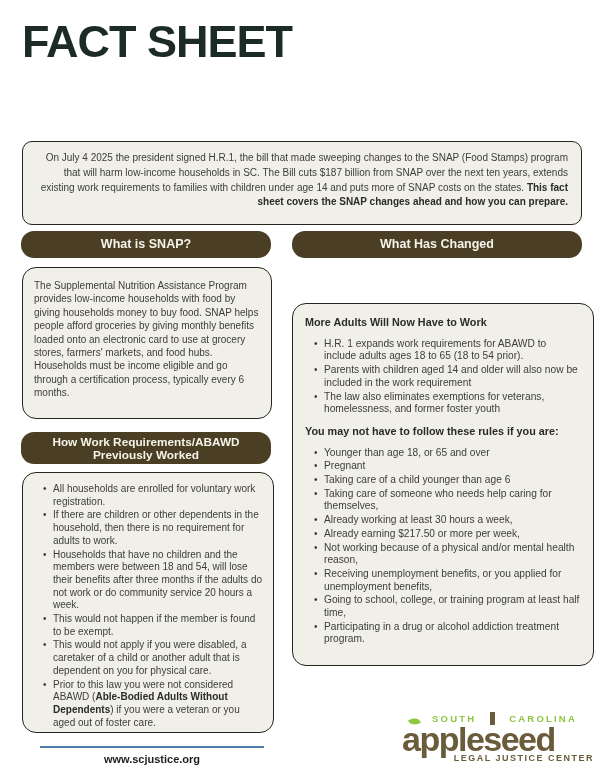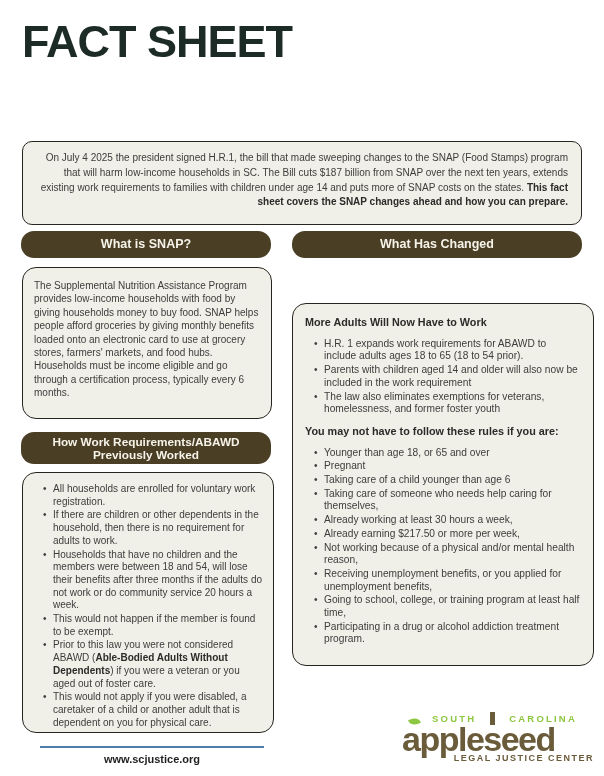--- a/index.html
+++ b/index.html
@@ -84,22 +84,22 @@
     <div>How Work Requirements/ABAWD</div>
     <div>Previously Worked</div>
   </div>
 
   <div class="cbox" id="box-prev">
     <ul class="bullets">
         <li><span>All households are enrolled for voluntary work registration.</span></li>
         <li><span>If there are children or other dependents in the household, then there is no requirement for adults to work.</span></li>
         <li><span>Households that have no children and the members were between 18 and 54, will lose their benefits after three months if the adults do not work or do community service 20 hours a week.</span></li>
         <li><span>This would not happen if the member is found to be exempt.</span></li>
+        <li><span>This would not apply if you were disabled, a caretaker of a child or another adult that is dependent on you for physical care.</span></li>
         <li><span>Prior to this law you were not considered ABAWD (</span><span class="b">Able-Bodied Adults Without Dependents</span><span>) if you were a veteran or you aged out of foster care.</span></li>
-        <li><span>This would not apply if you were disabled, a caretaker of a child or another adult that is dependent on you for physical care.</span></li>
       </ul>
   </div>
 
   <div class="cbox" id="box-changed">
     <div class="subhead first">More Adults Will Now Have to Work</div>
     <ul class="bullets">
         <li><span>H.R. 1 expands work requirements for ABAWD to include adults ages 18 to 65 (18 to 54 prior).</span></li>
         <li><span>Parents with children aged 14 and older will also now be included in the work requirement</span></li>
         <li><span>The law also eliminates exemptions for veterans, homelessness, and former foster youth</span></li>
       </ul>

